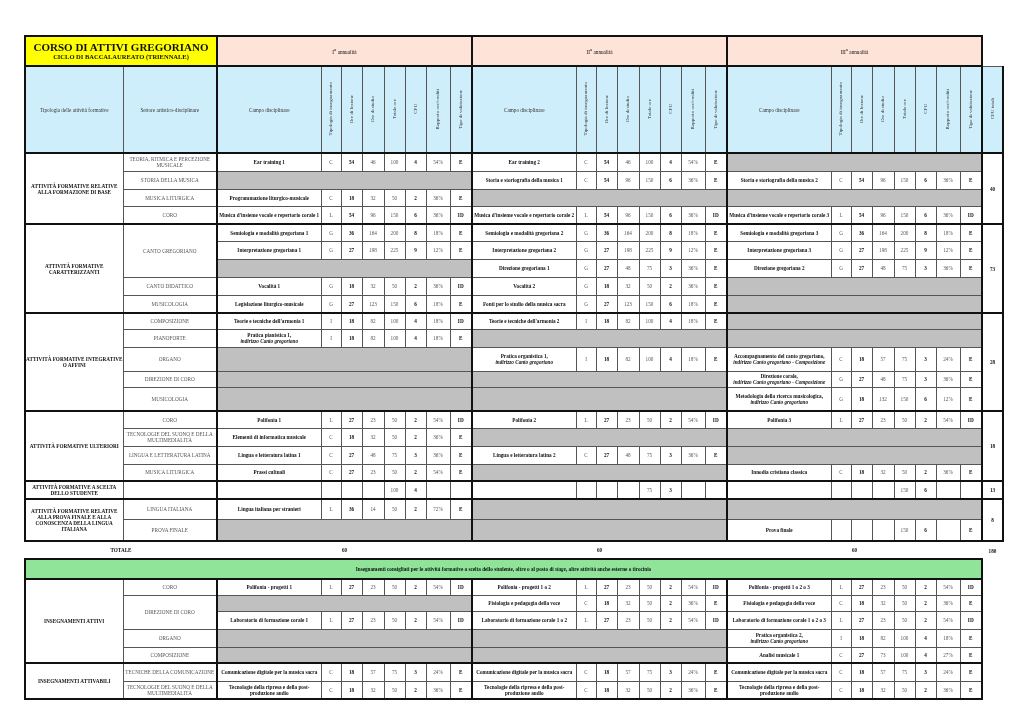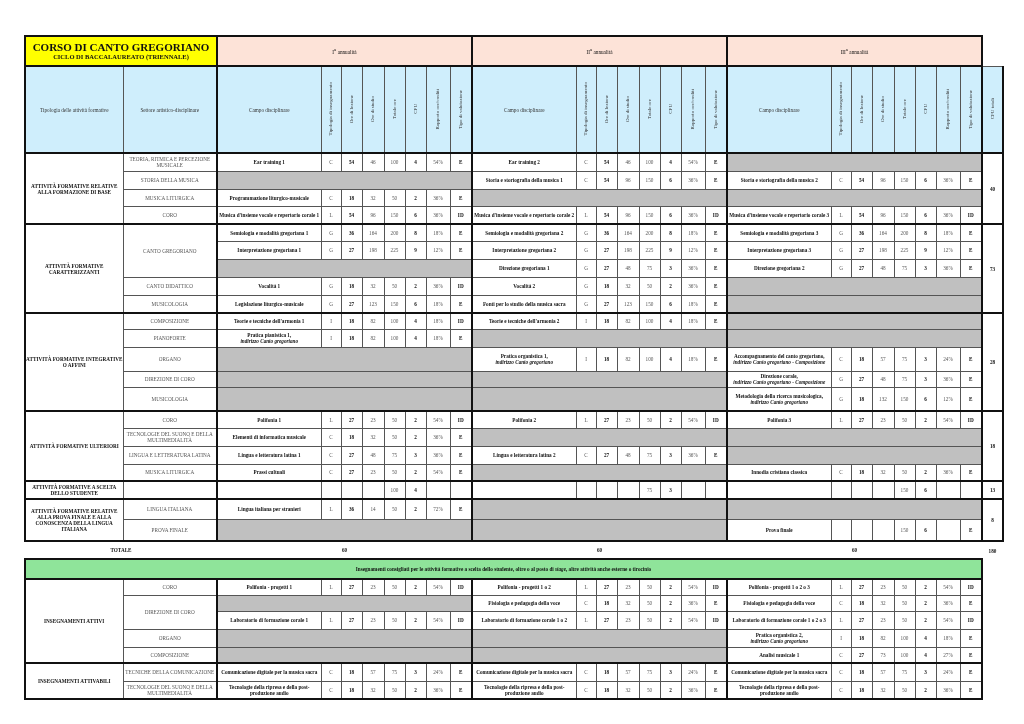--- a/index.html
+++ b/index.html
@@ -62,21 +62,21 @@
         <col style="width:21px">
         <col style="width:22px">
         <col style="width:21px">
         <col style="width:21px">
         <col style="width:24px">
         <col style="width:22px">
     <col style="width:21px">
   </colgroup>
   <tbody id="tbody-main">
         <tr style="height: 30px;">
-          <td colspan="2" class="title-cell"><span class="title-main">CORSO DI CANTO GREGORIANO</span><br><span class="title-sub">CICLO DI BACCALAUREATO (TRIENNALE)</span></td>
+          <td colspan="2" class="title-cell"><span class="title-main">CORSO DI ATTIVI GREGORIANO</span><br><span class="title-sub">CICLO DI BACCALAUREATO (TRIENNALE)</span></td>
           <td colspan="8" class="year-hdr"><span>I</span><sup>a</sup><span> annualità</span></td>
           <td colspan="8" class="year-hdr"><span>II</span><sup>a</sup><span> annualità</span></td>
           <td colspan="8" class="year-hdr"><span>III</span><sup>a</sup><span> annualità</span></td>
           <td class="blank"></td>
         </tr>
         <tr>
           <td class="colhdr thick-l"><span>Tipologia delle attività formative</span></td>
           <td class="colhdr"><span>Settore artistico-disciplinare</span></td>
           <td class="colhdr thick-l"><span>Campo disciplinare</span></td>
           <td class="colhdr"><span class="vert">Tipologia di insegnamento</span></td>

